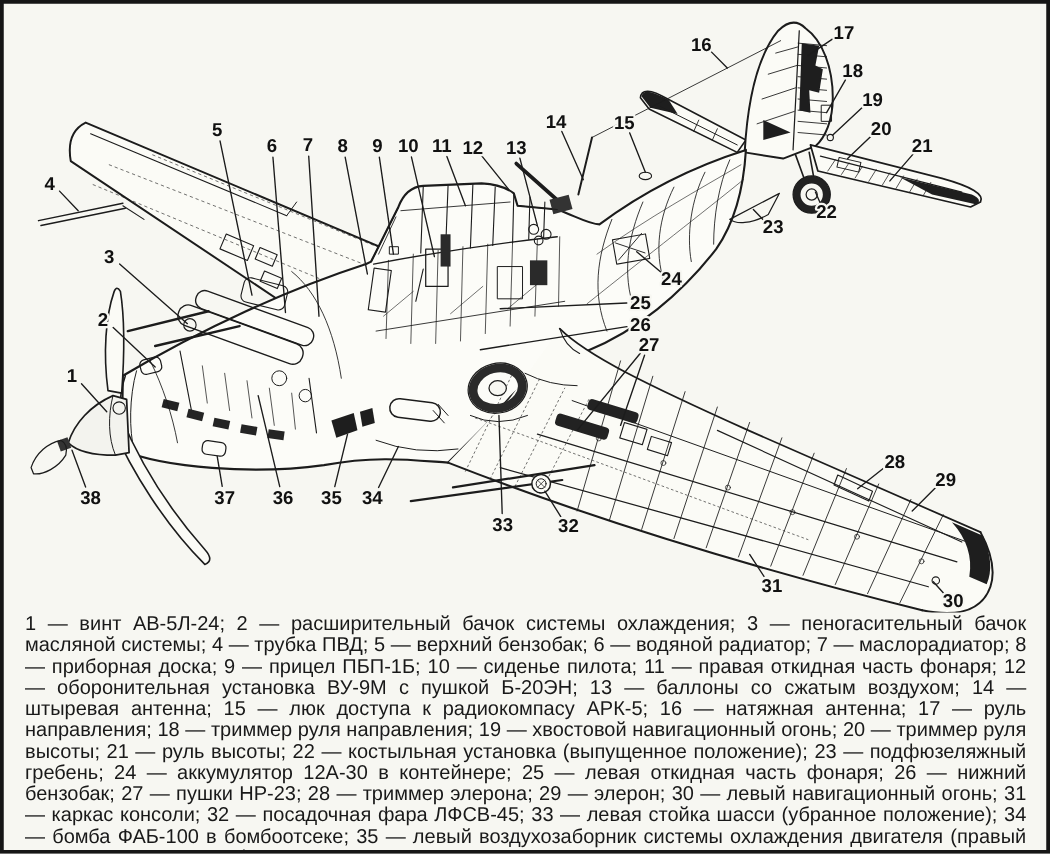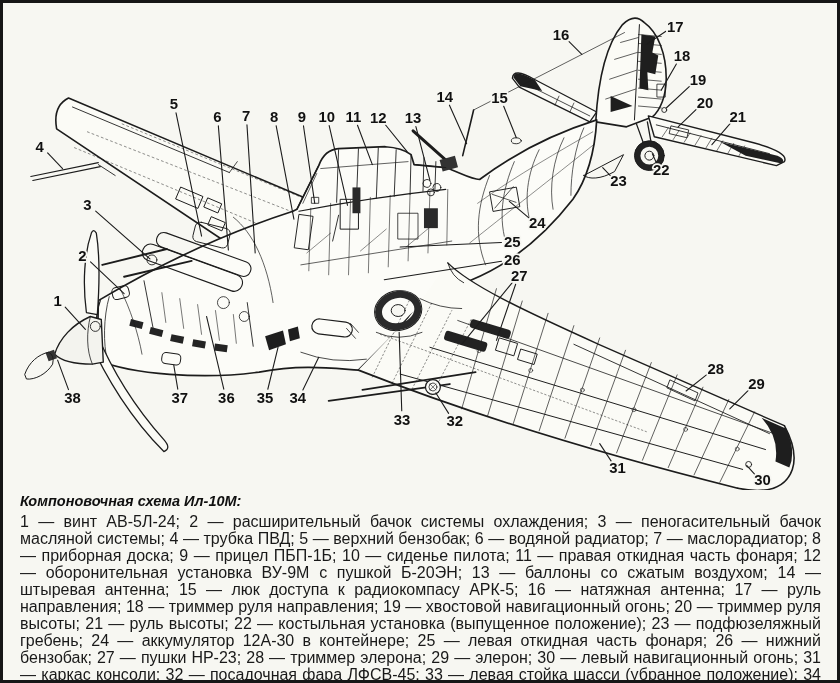--- a/index.html
+++ b/index.html
@@ -350,16 +350,15 @@
         <line x1="222.39348201789892" y1="387.2563169509518" x2="205" y2="314" class="ldr"></line>
         <text x="225" y="401" class="co-num">36</text>
         <line x1="176.03226017980018" y1="387.1451708091008" x2="172" y2="363" class="ldr"></line>
         <text x="178" y="401" class="co-num">37</text>
         <line x1="65.96116811790347" y1="387.6286030080181" x2="55" y2="358" class="ldr"></line>
         <text x="70" y="401" class="co-num">38</text>
       </g>
   </svg>
 
   <div class="caption">
-    <p class="caption-title">Компоновочная схема Ил-10М:</p>
     <p class="legend-text">1 — винт АВ-5Л-24; 2 — расширительный бачок системы охлаждения; 3 — пеногасительный бачок масляной системы; 4 — трубка ПВД; 5 — верхний бензобак; 6 — водяной радиатор; 7 — маслорадиатор; 8 — приборная доска; 9 — прицел ПБП-1Б; 10 — сиденье пилота; 11 — правая откидная часть фонаря; 12 — оборонительная установка ВУ-9М с пушкой Б-20ЭН; 13 — баллоны со сжатым воздухом; 14 — штыревая антенна; 15 — люк доступа к радиокомпасу АРК-5; 16 — натяжная антенна; 17 — руль направления; 18 — триммер руля направления; 19 — хвостовой навигационный огонь; 20 — триммер руля высоты; 21 — руль высоты; 22 — костыльная установка (выпущенное положение); 23 — подфюзеляжный гребень; 24 — аккумулятор 12А-30 в контейнере; 25 — левая откидная часть фонаря; 26 — нижний бензобак; 27 — пушки НР-23; 28 — триммер элерона; 29 — элерон; 30 — левый навигационный огонь; 31 — каркас консоли; 32 — посадочная фара ЛФСВ-45; 33 — левая стойка шасси (убранное положение); 34 — бомба ФАБ-100 в бомбоотсеке; 35 — левый воздухозаборник системы охлаждения двигателя (правый перегородки не имеет); 36 — мотор АМ-42; 37 — электрогенератор ГСК-1500; 38 — храповик для автостартера</p>
   </div>
 </div>
 
 </body></html>

